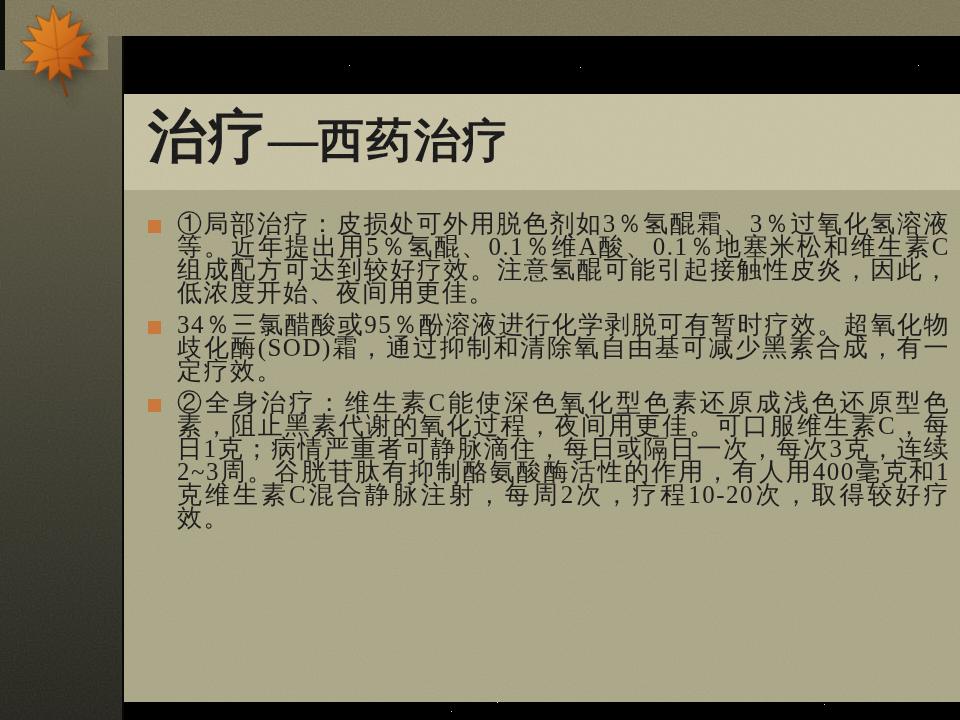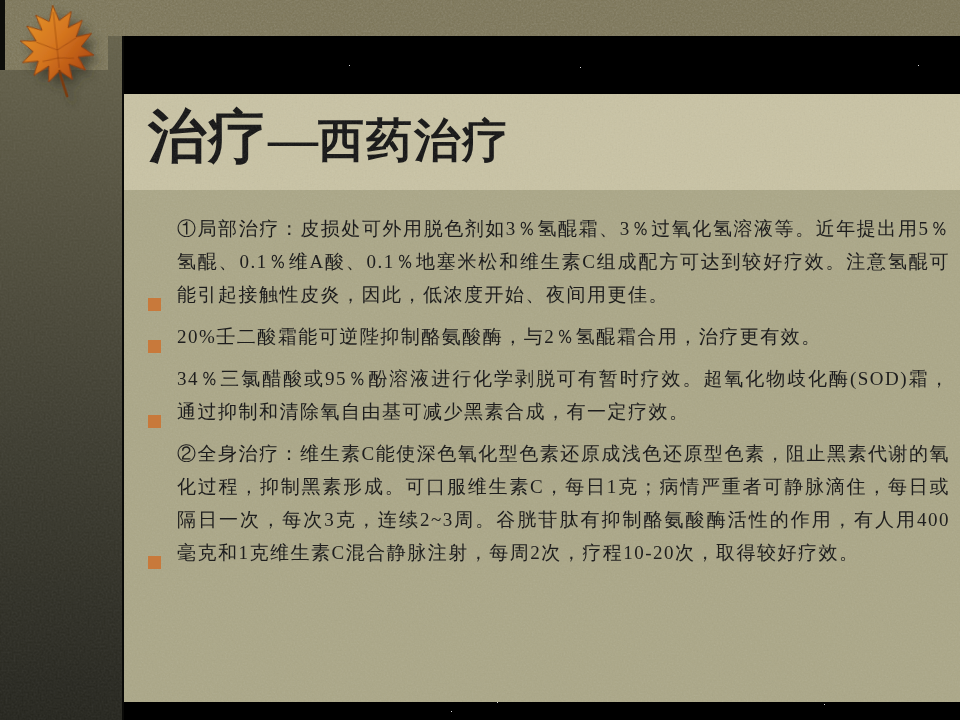--- a/index.html
+++ b/index.html
@@ -25,22 +25,22 @@
   .noise-top{top:0;height:58px;}
   .noise-bottom{bottom:0;height:18px;}
   .title-area{position:absolute;left:0;top:58px;width:100%;height:96px;background:#c9c3a4;overflow:hidden;}
   .title-area h1{margin:0;padding:4px 0 0 24px;font-weight:bold;color:#121212;white-space:nowrap;}
   .title-main{font-size:58px;letter-spacing:2px;}
   .title-sep{font-size:50px;}
   .title-sub{font-size:46px;letter-spacing:2px;}
   .body-area{position:absolute;left:0;top:154px;width:100%;height:512px;background:#aba787;overflow:hidden;}
   .body-list{list-style:none;margin:22px 0 0 0;padding:0 10px 0 24px;position:relative;}
   .body-list li{
-    display:flex;align-items:flex-end;margin:0 0 9px 0;
-    color:#1d1d1d;font-size:19px;line-height:33px;letter-spacing:1.5px;
+    display:flex;align-items:flex-start;margin:0 0 9px 0;
+    color:#1d1d1d;font-size:25px;line-height:23px;letter-spacing:1.5px;
     text-align:justify;font-weight:500;
   }
   .bullet-marker{flex:0 0 13px;width:13px;height:13px;margin:8px 16px 0 0;background:#c8793b;}
   .bullet-text{flex:1;}
 </style>
 </head>
 <body>
 
 <div class="slide">
 
@@ -131,29 +131,25 @@
           </filter>
         <rect width="100%" height="100%" filter="url(#g5)" opacity="0.13"></rect>
       </svg>
       <ul class="body-list">
         <li>
           <span class="bullet-marker"></span>
           <span class="bullet-text">①局部治疗：皮损处可外用脱色剂如3％氢醌霜、3％过氧化氢溶液等。近年提出用5％氢醌、0.1％维A酸、0.1％地塞米松和维生素C组成配方可达到较好疗效。注意氢醌可能引起接触性皮炎，因此，低浓度开始、夜间用更佳。</span>
         </li>
         <li>
           <span class="bullet-marker"></span>
-          <span class="bullet-text">20%壬二酸霜能可逆陛抑制酪氨酸酶，与2％氢醌霜合用，治疗更有效。</span>
-        </li>
-        <li>
-          <span class="bullet-marker"></span>
           <span class="bullet-text">34％三氯醋酸或95％酚溶液进行化学剥脱可有暂时疗效。超氧化物歧化酶(SOD)霜，通过抑制和清除氧自由基可减少黑素合成，有一定疗效。</span>
         </li>
         <li>
           <span class="bullet-marker"></span>
-          <span class="bullet-text">②全身治疗：维生素C能使深色氧化型色素还原成浅色还原型色素，阻止黑素代谢的氧化过程，抑制黑素形成。可口服维生素C，每日1克；病情严重者可静脉滴住，每日或隔日一次，每次3克，连续2~3周。谷胱苷肽有抑制酪氨酸酶活性的作用，有人用400毫克和1克维生素C混合静脉注射，每周2次，疗程10-20次，取得较好疗效。</span>
+          <span class="bullet-text">②全身治疗：维生素C能使深色氧化型色素还原成浅色还原型色素，阻止黑素代谢的氧化过程，夜间用更佳。可口服维生素C，每日1克；病情严重者可静脉滴住，每日或隔日一次，每次3克，连续2~3周。谷胱苷肽有抑制酪氨酸酶活性的作用，有人用400毫克和1克维生素C混合静脉注射，每周2次，疗程10-20次，取得较好疗效。</span>
         </li>
       </ul>
     </div>
 
     <svg class="noise-band noise-bottom" xmlns="http://www.w3.org/2000/svg">
       <filter id="st2">
         <feTurbulence type="fractalNoise" baseFrequency="0.45" numOctaves="3" seed="17"></feTurbulence>
         <feColorMatrix type="saturate" values="0"></feColorMatrix>
         <feComponentTransfer>
           <feFuncR type="discrete" tableValues="0 0 0 0 1"></feFuncR>

